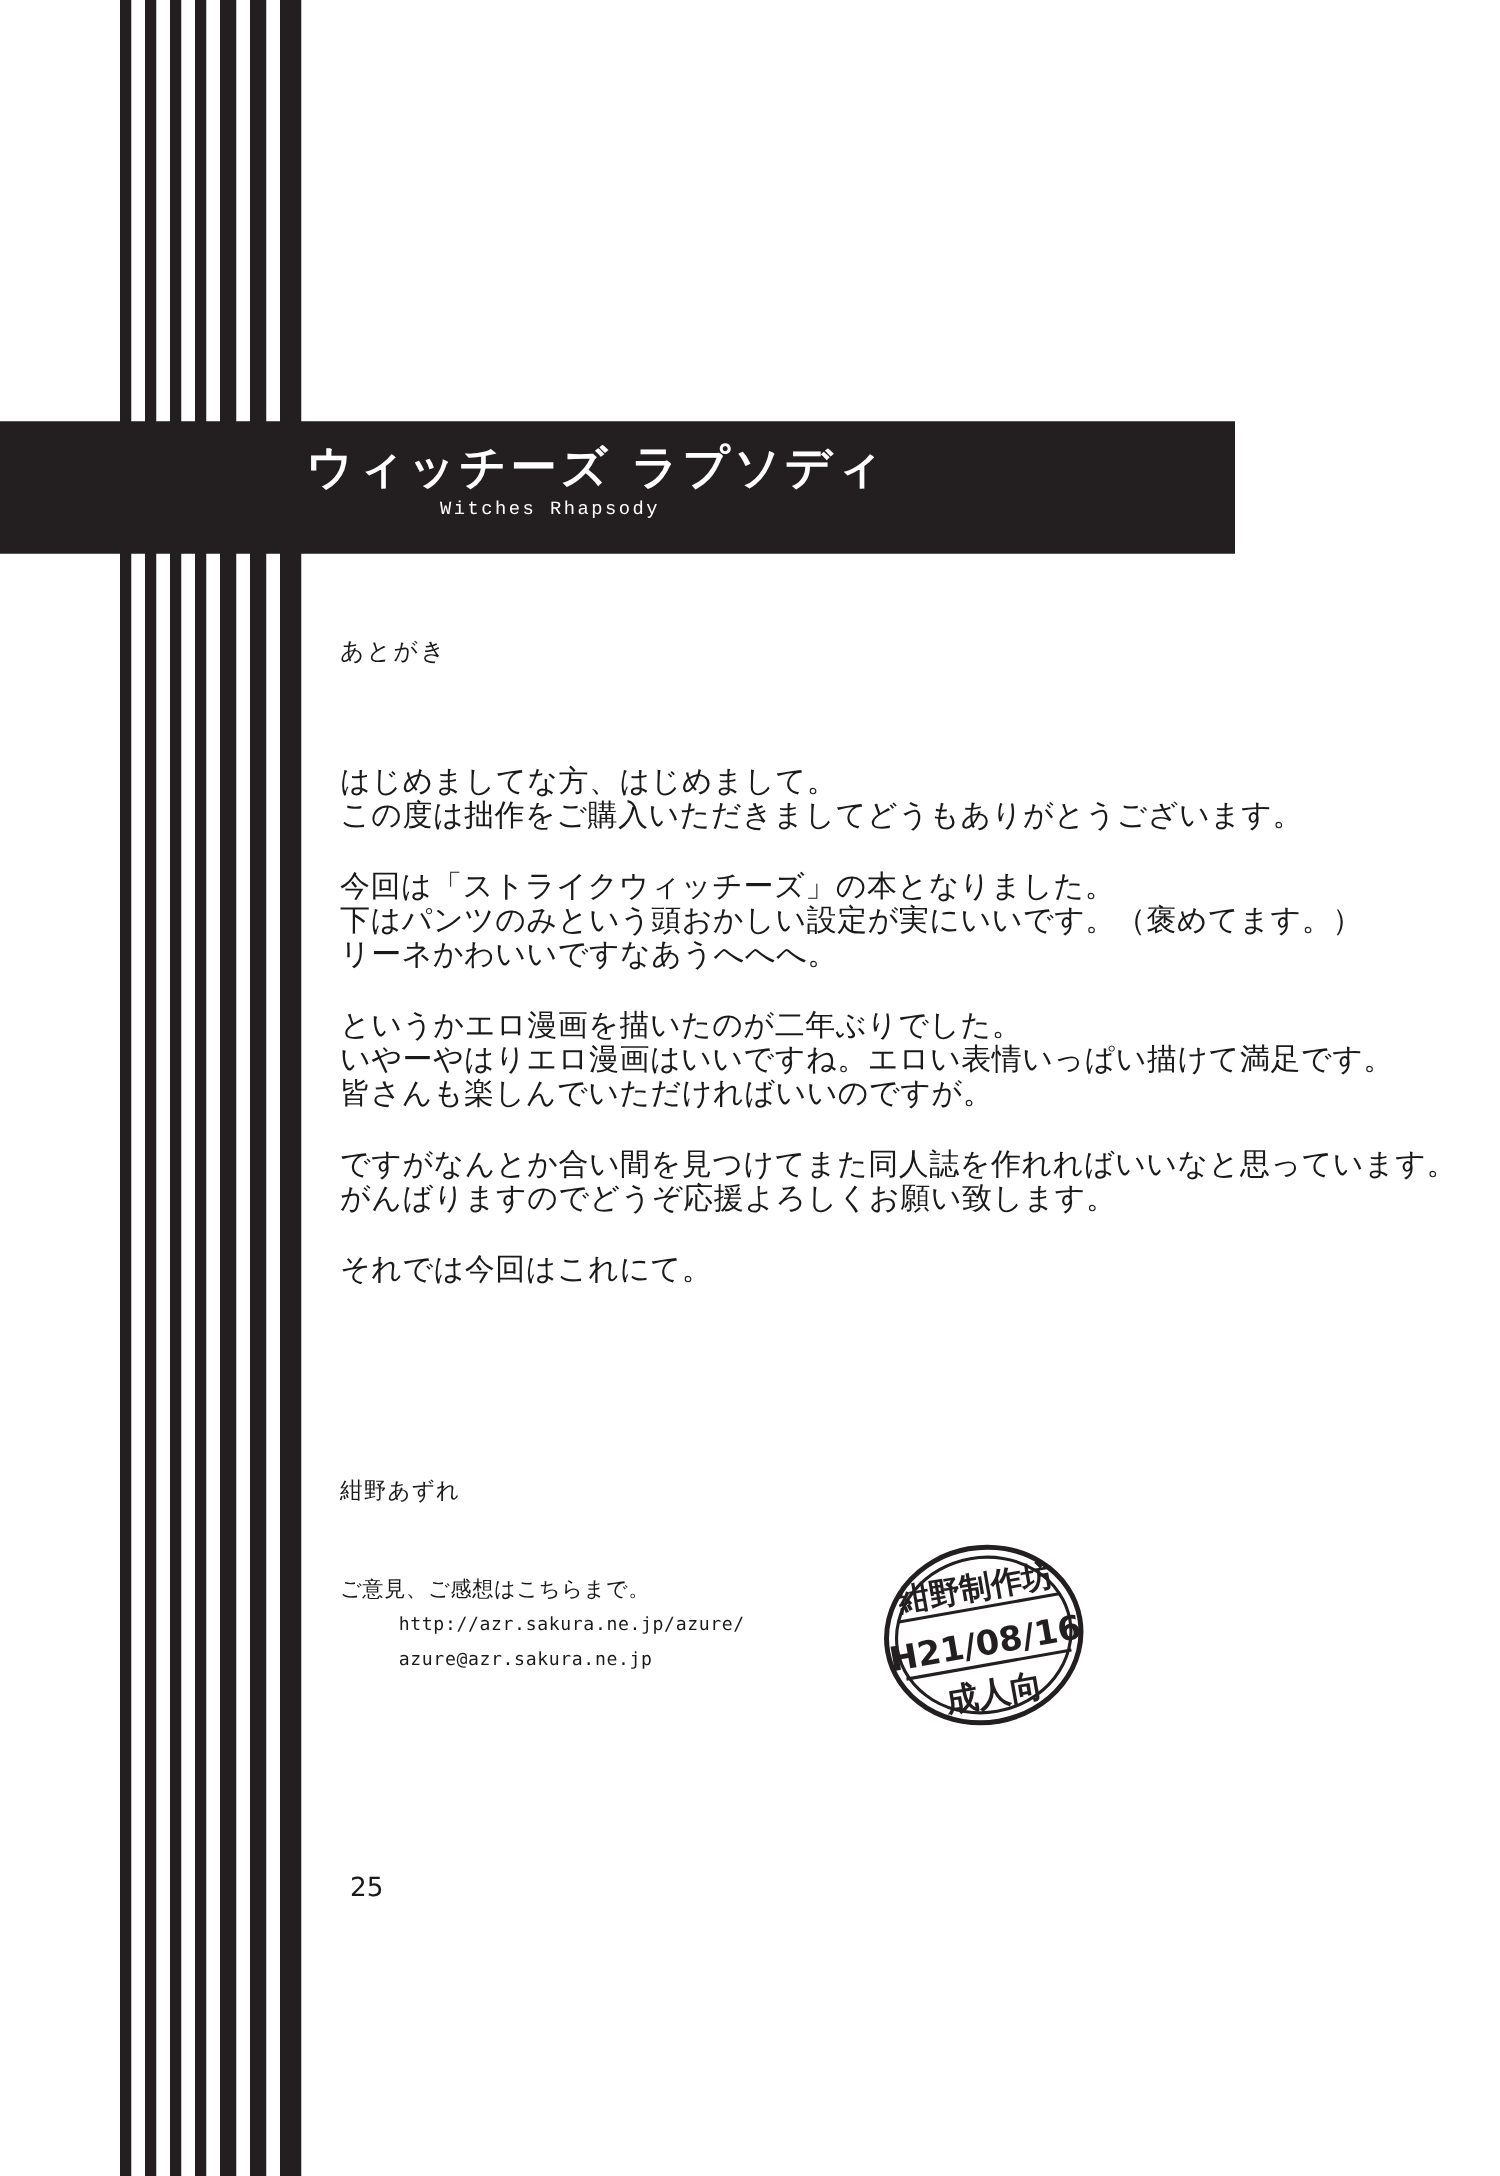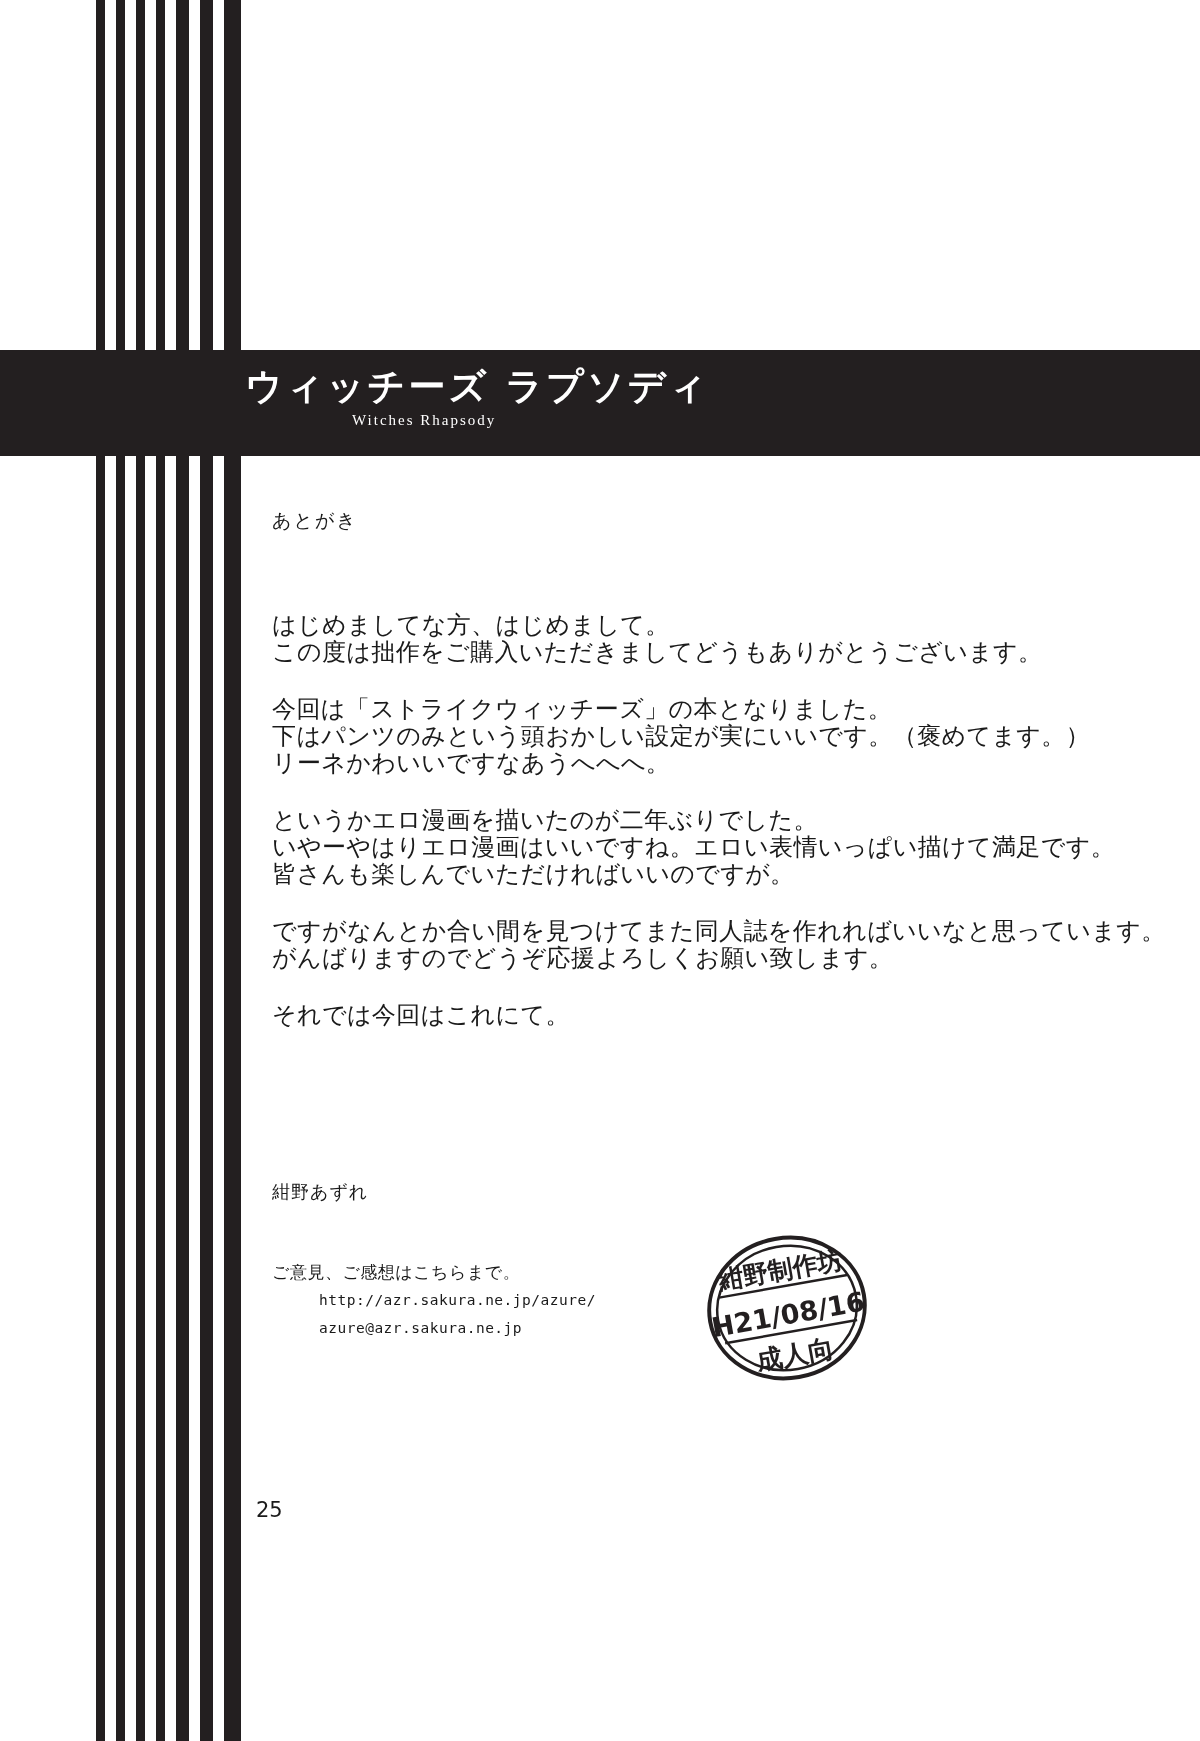--- a/index.html
+++ b/index.html
@@ -37,44 +37,43 @@
   .v4 { left: 156px; width: 9px; }
   .v5 { left: 176px; width: 13px; }
   .v6 { left: 200px; width: 13px; }
   .v7 { left: 224px; width: 17px; }
 
   
   .title-band {
     position: absolute;
     left: 0;
     top: 337px;
-    width: 1200px;
+    width: 988px;
     height: 106px;
     background: #231f20;
     z-index: 2;
-    margin-top: 13px;
   }
   .title-main {
     position: absolute;
     left: 245px;
     top: 12px;
     color: #ffffff;
     font-size: 37px;
     letter-spacing: 3px;
     font-weight: bold;
     white-space: nowrap;
   }
   .title-sub {
     position: absolute;
     left: 352px;
     top: 62px;
     color: #ffffff;
     font-size: 15px;
     letter-spacing: 2px;
-    font-family: Liberation Serif, serif;
+    font-family: Liberation Mono, monospace;
     white-space: nowrap;
   }
 
   
   .afterword-heading {
     position: absolute;
     left: 272px;
     top: 508px;
     font-size: 19px;
     letter-spacing: 2px;
@@ -133,21 +132,21 @@
     top: 1228px;
     width: 175px;
     height: 160px;
     z-index: 4;
   }
   .stamp svg { display: block; }
 
   
   .page-number {
     position: absolute;
-    left: 256px;
+    left: 280px;
     top: 1498px;
     font-size: 21px;
     font-family: "DejaVu Sans", sans-serif;
     z-index: 3;
   }
 </style>
 </head>
 <body>
 
 <div class="vstripes">

